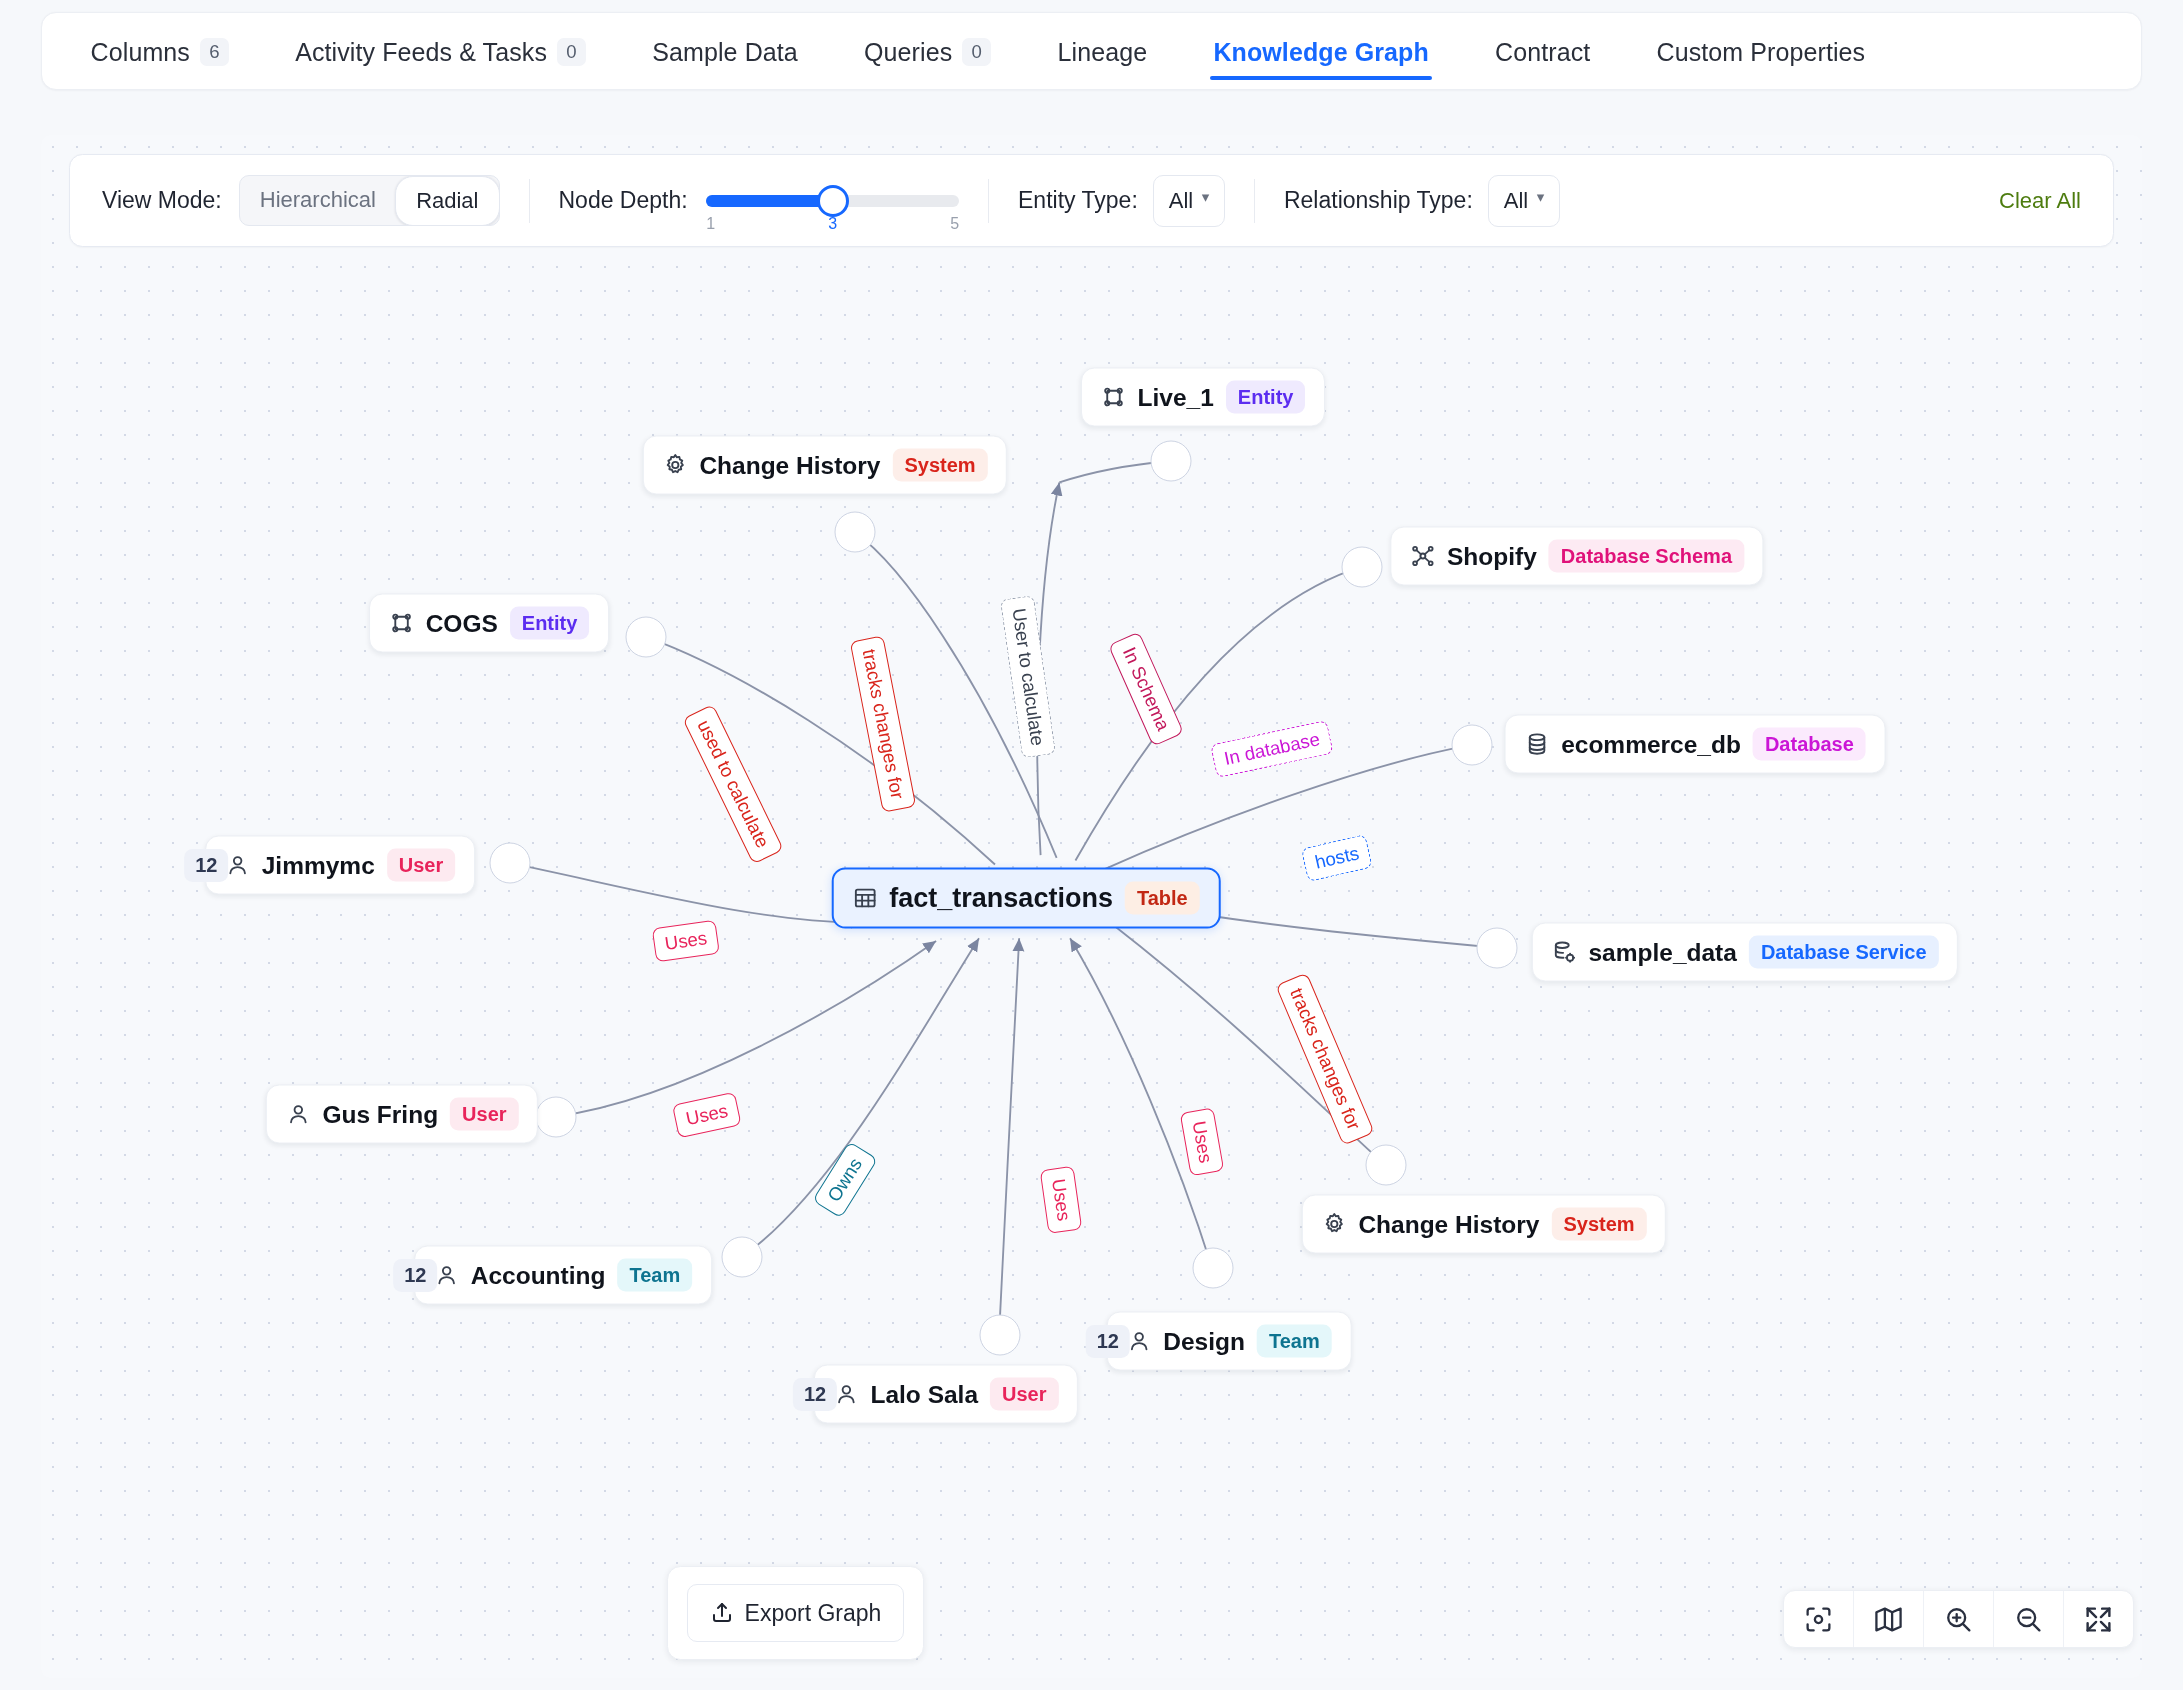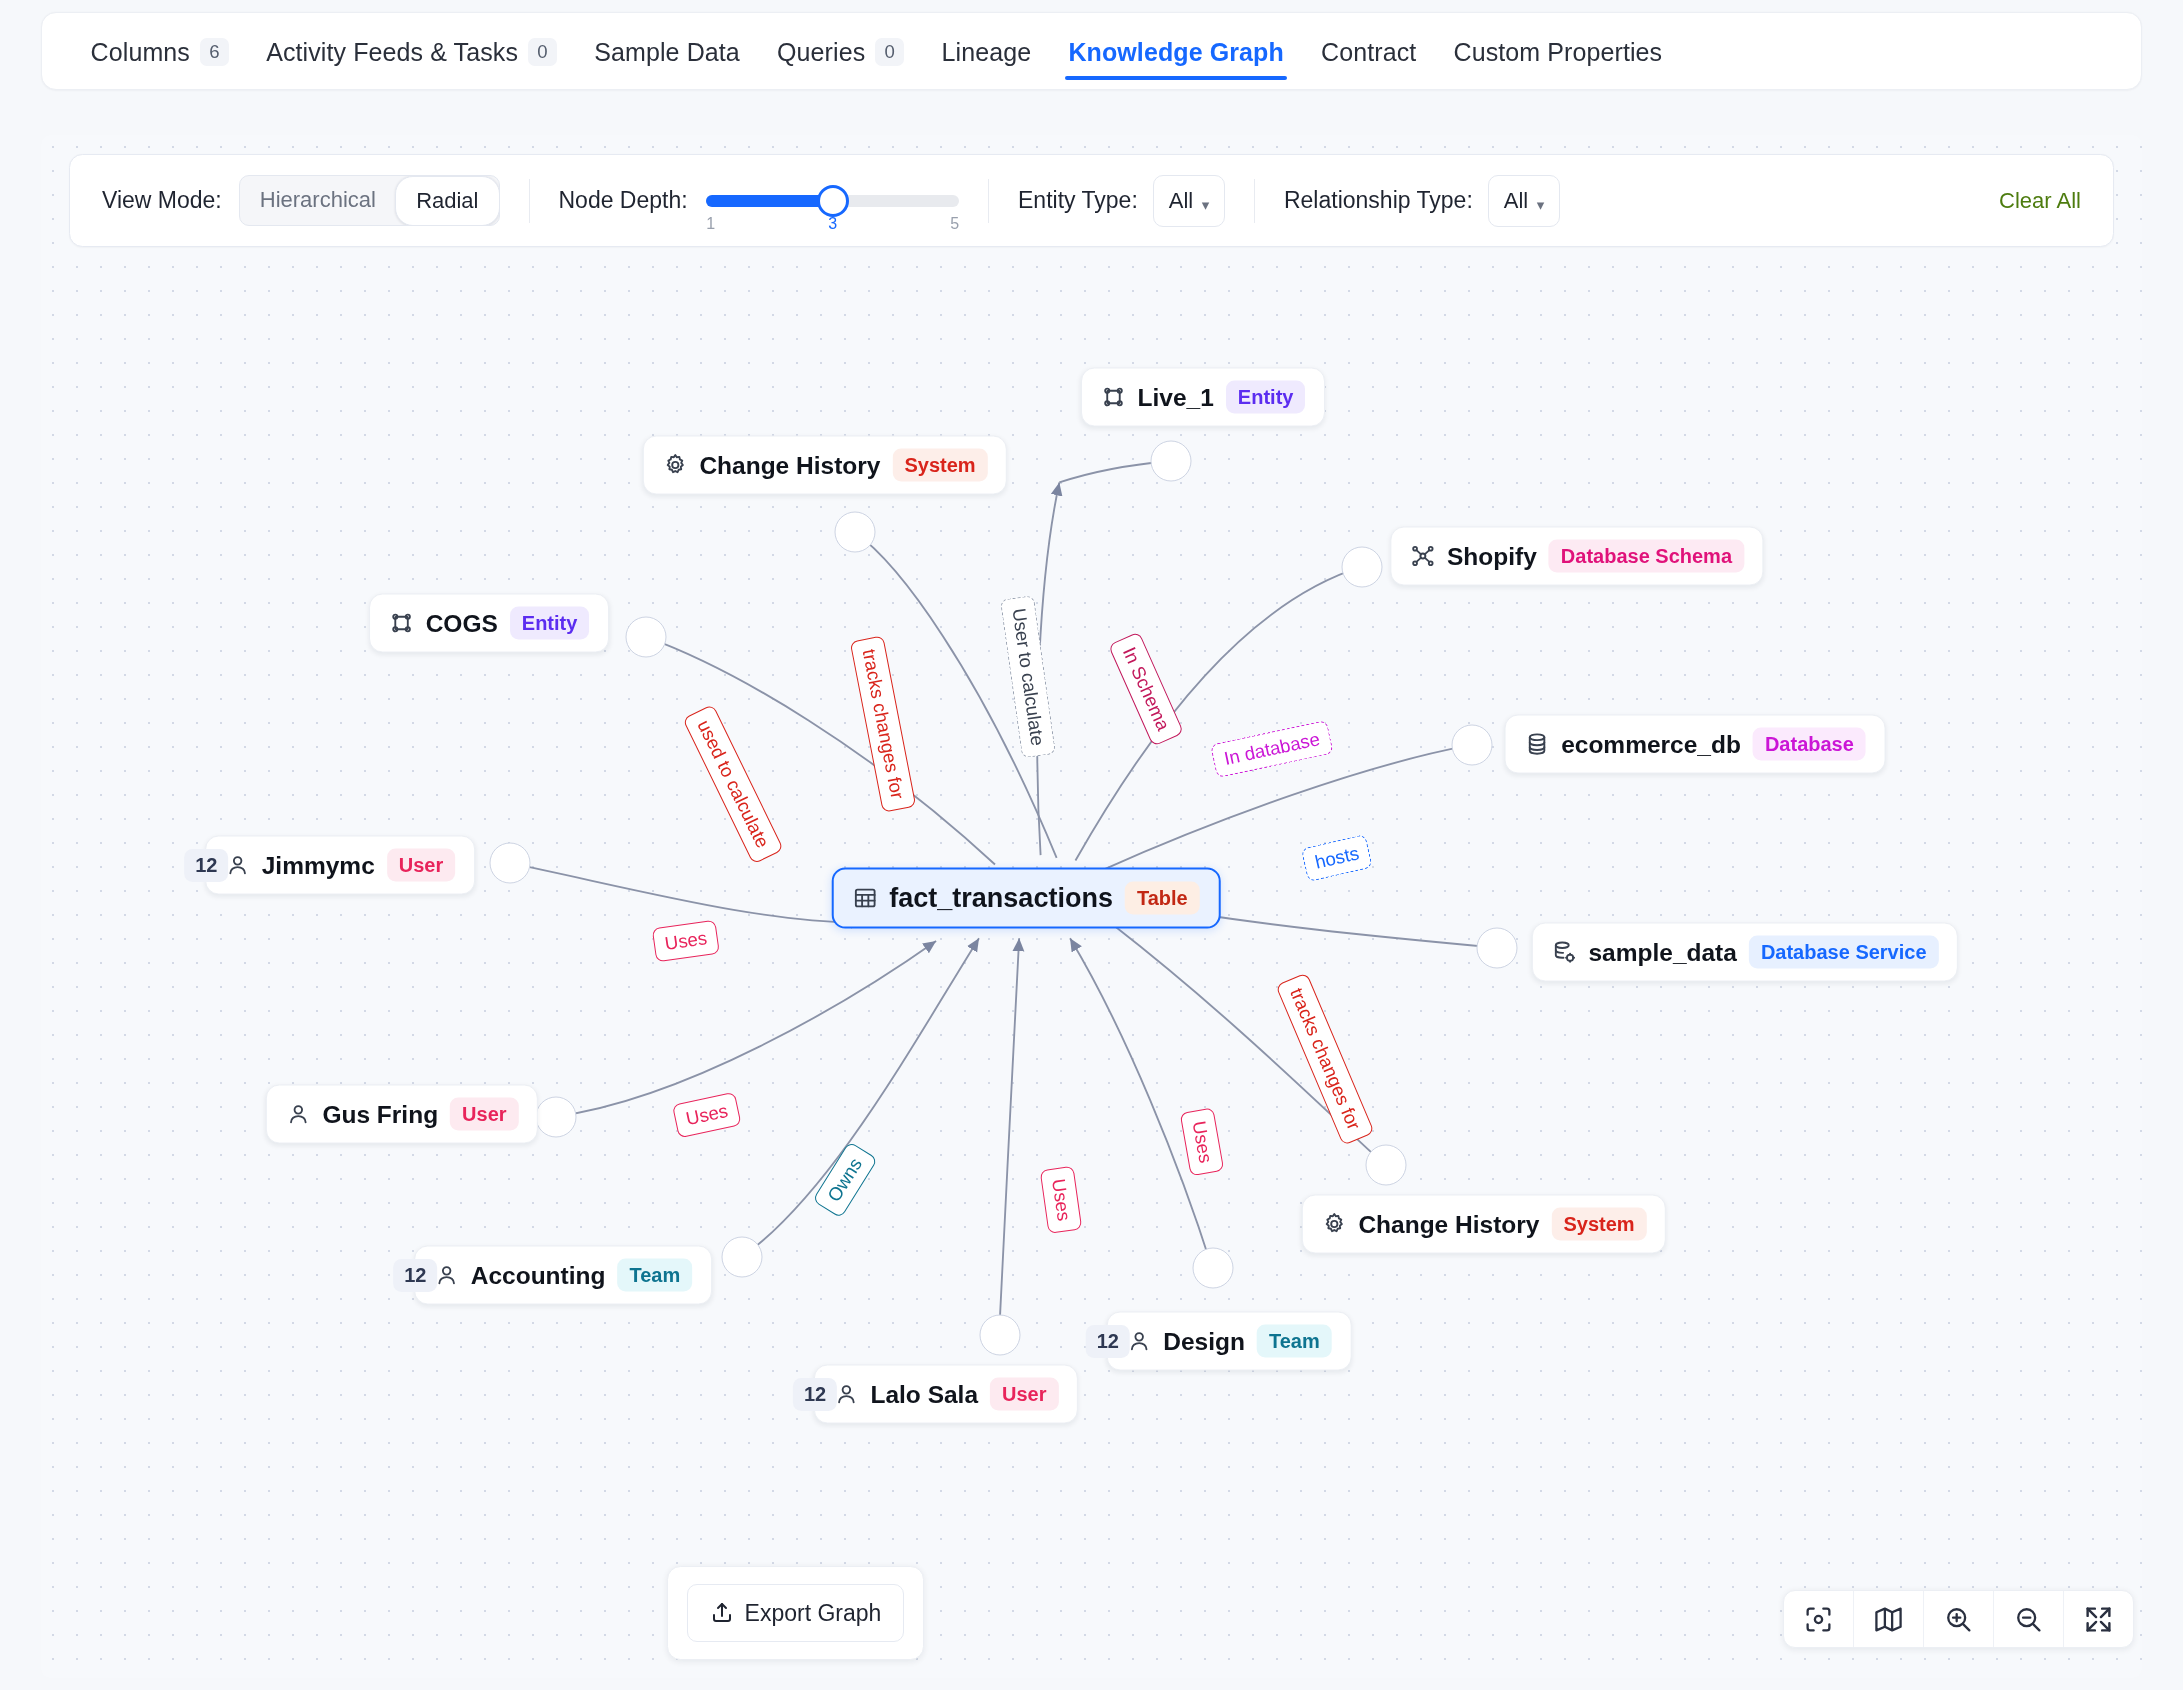--- a/index.html
+++ b/index.html
@@ -13,20 +13,21 @@
 
   
   .tabbar {
     position: absolute; left: 41px; top: 12px; right: 41px; height: 78px;
     background: #ffffff;
     border-radius: 15px;
     border: 0.8px solid #eceff4;
     box-shadow: 0 0.8px 1.7px rgba(16,24,40,.04);
     display: flex; align-items: center; padding: 0 30px;
     overflow: hidden;
+    gap: 29px;
   }
   .tab {
     display: flex; align-items: center; gap: 10px;
     font-size: 25px; color: #2a2f3a; letter-spacing: 0.1px;
     padding: 22px 18.6px 20px 18.6px;
     position: relative; white-space: nowrap;
     cursor: pointer;
   }
   .tab .count {
     font-size: 18.6px; color: #555e6e;
@@ -73,21 +74,21 @@
   .knob {
     position: absolute; left: 50%; top: 50%; transform: translate(-50%,-50%);
     width: 32px; height: 32px; border-radius: 50%;
     background: #fff; border: 3.4px solid #1668ff; cursor: pointer;
   }
   .ticks { position: absolute; left: 0; right: 0; top: 20px; display: flex; justify-content: space-between; }
   .ticks span { font-size: 16px; color: #99a0ad; }
   .ticks span.cur { color: #1668ff; }
 
   .select {
-    margin-left: 15px; display: flex; align-items: flex-end; gap: 8.4px;
+    margin-left: 15px; display: flex; align-items: flex-start; gap: 8.4px;
     border: 0.8px solid #e4e8f0; border-radius: 10px; background: #fff;
     padding: 12px 15px; font-size: 22px; color: #1f2430; cursor: pointer;
   }
   .select .chev { font-size: 15px; color: #6b7280; }
   .clear {
     margin-left: auto; font-size: 22px; color: #4d7c0f; cursor: pointer; white-space: nowrap;
   }
 
   
   .canvas {

